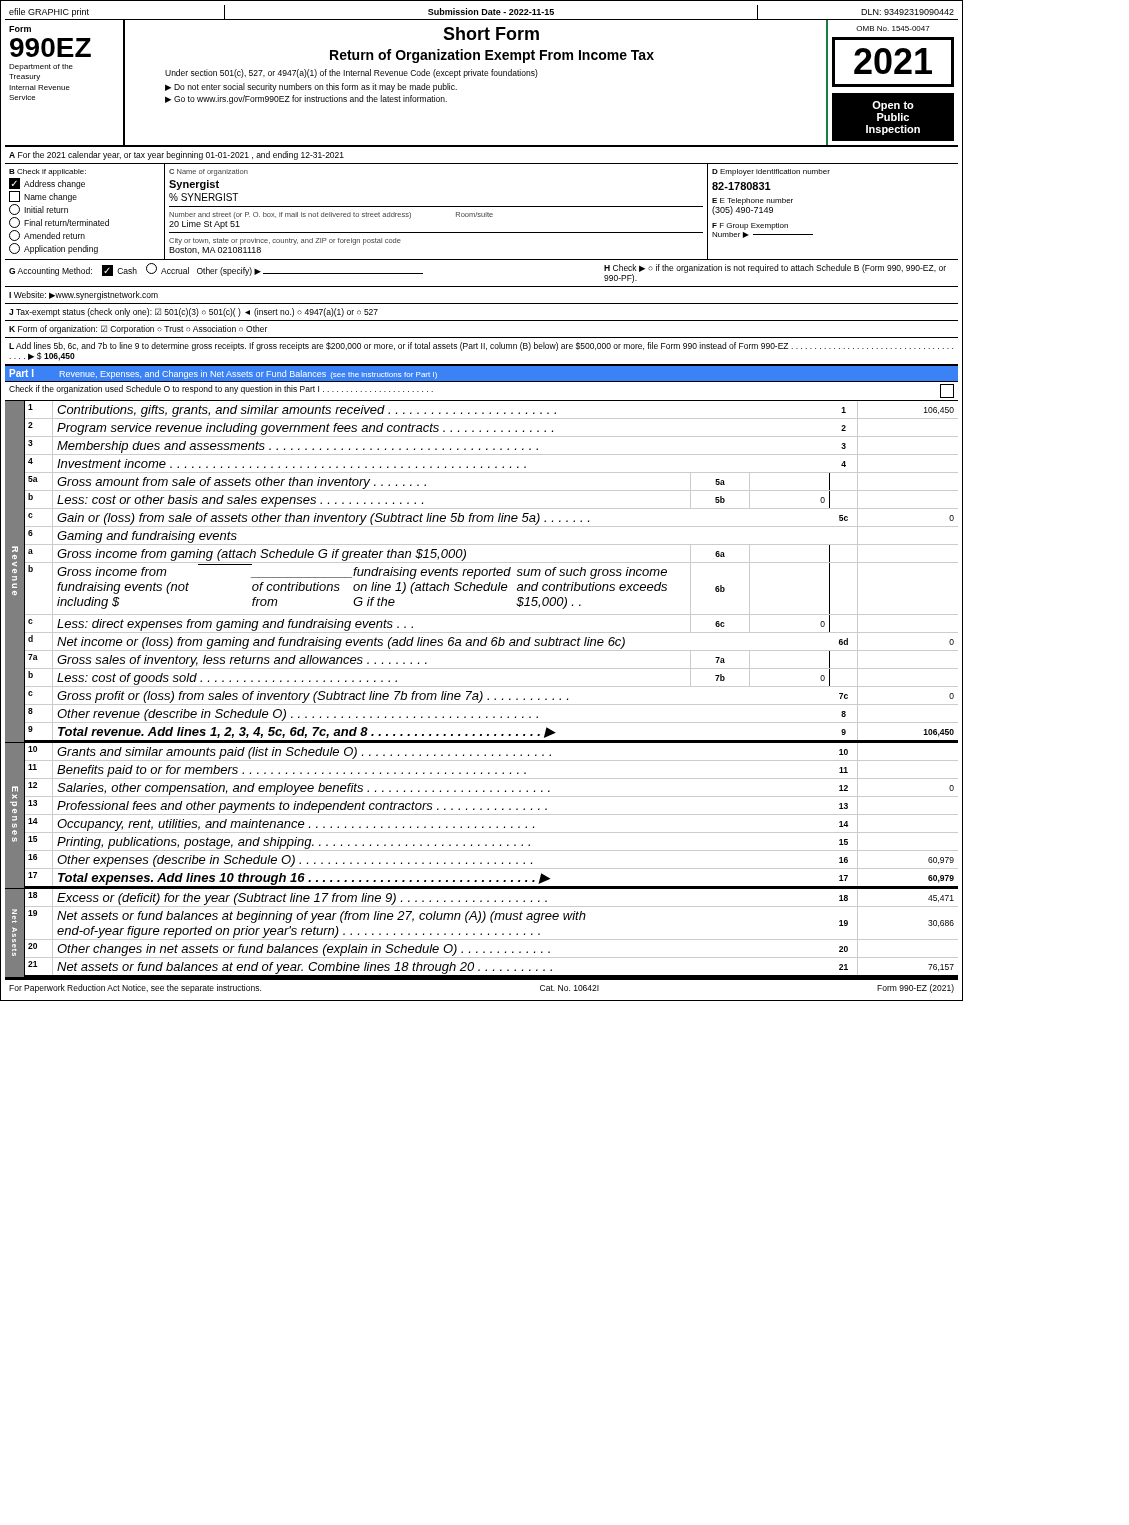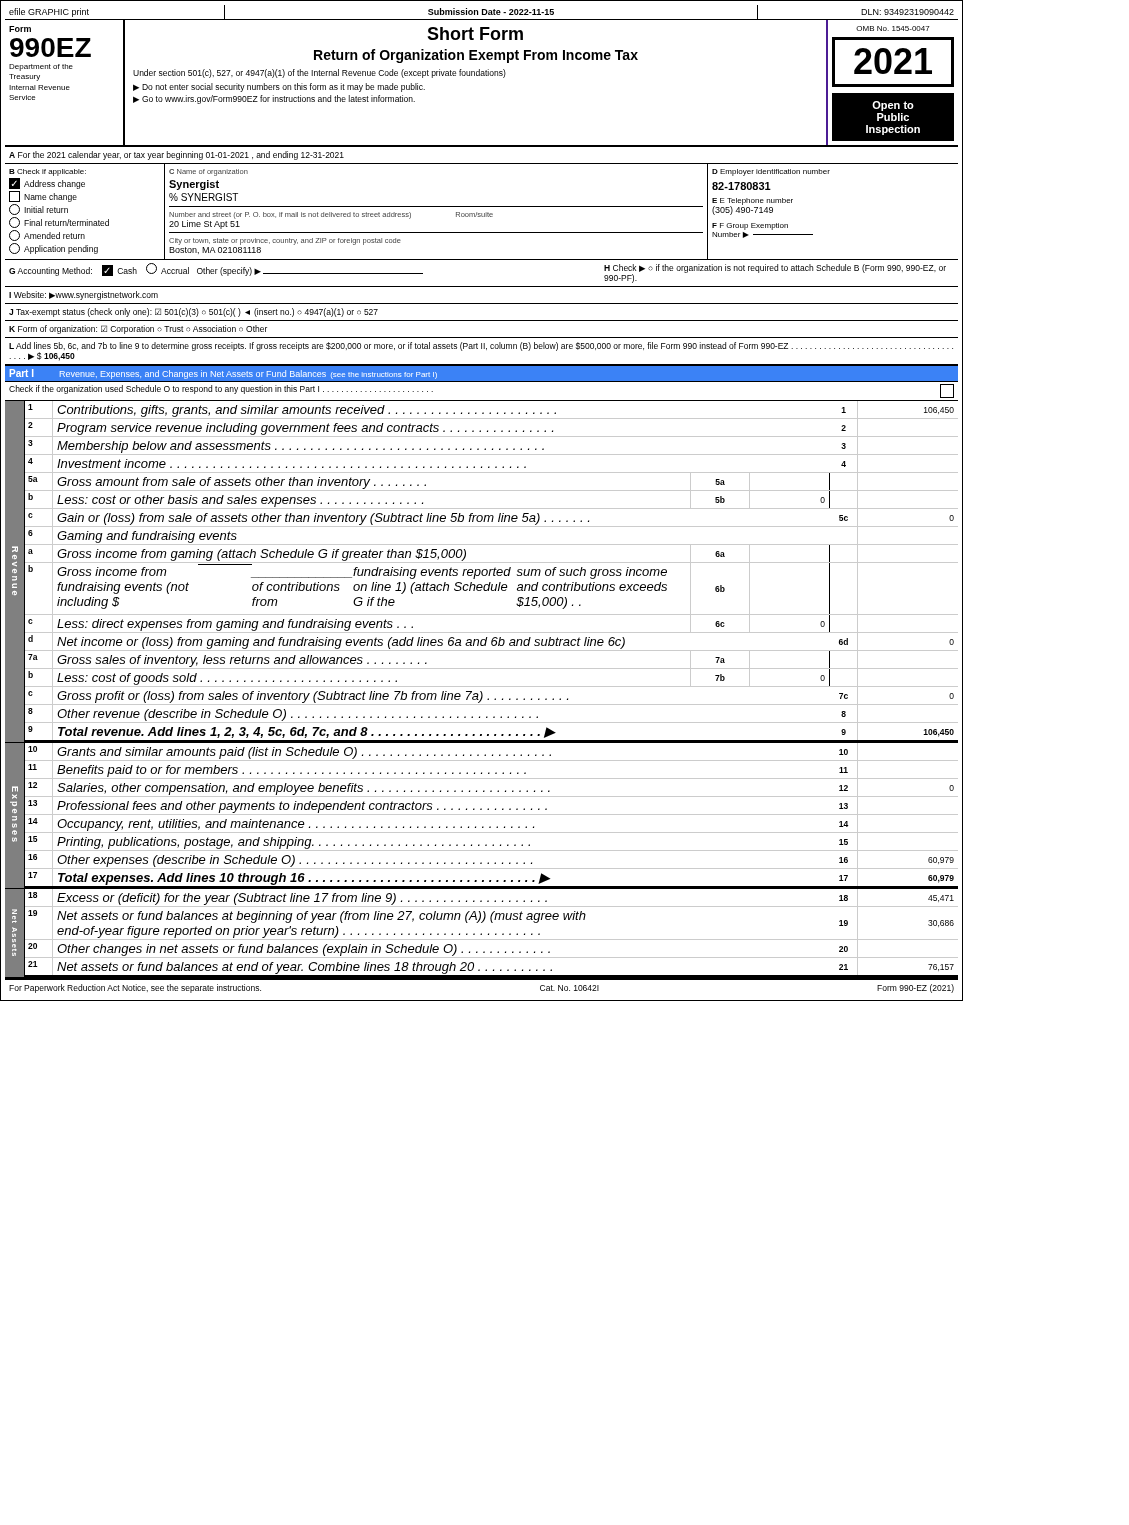--- a/index.html
+++ b/index.html
@@ -11,21 +11,21 @@
     .top-bar { display: flex; border-bottom: 1px solid #000; }
     .top-bar-left { flex: 0 0 220px; border-right: 1px solid #000; padding: 2px 4px; font-size: 9px; }
     .top-bar-mid { flex: 1; border-right: 1px solid #000; padding: 2px 4px; font-size: 9px; text-align: center; font-weight: bold; }
     .top-bar-right { flex: 0 0 200px; padding: 2px 4px; font-size: 9px; text-align: right; }
     
     
     .form-header { display: flex; border-bottom: 2px solid #000; }
     .form-header-left { flex: 0 0 120px; border-right: 2px solid #000; padding: 4px; }
     .form-number { font-size: 28px; font-weight: bold; line-height: 1; }
     .form-dept { font-size: 8px; line-height: 1.3; }
-    .form-header-center { flex: 1; padding: 4px 8px; border-right: 2px solid #4c1d95; }
+    .form-header-center { flex: 1; padding: 4px 8px; border-right: 2px solid #15803d; margin-left: 32px; }
     .form-title-main { font-size: 18px; font-weight: bold; text-align: center; line-height: 1.2; }
     .form-title-sub { font-size: 14px; font-weight: bold; text-align: center; line-height: 1.3; }
     .form-instructions { font-size: 8.5px; margin-top: 4px; }
     .form-instructions p { margin: 2px 0; }
     .form-header-right { flex: 0 0 130px; padding: 4px; text-align: center; }
     .year-box { border: 3px solid #000; font-size: 36px; font-weight: bold; text-align: center; line-height: 1; padding: 4px; }
     .omb { font-size: 8px; margin-bottom: 4px; }
     .open-public { border: 2px solid #000; background: #000; color: #fff; font-weight: bold; font-size: 11px; padding: 4px; margin-top: 6px; text-align: center; }
     
     
@@ -244,21 +244,21 @@
 
         <div class="data-row">
           <div class="row-num">2</div>
           <div class="row-desc">Program service revenue including government fees and contracts . . . . . . . . . . . . . . . .</div>
           <div class="row-line-num">2</div>
           <div class="row-value"></div>
         </div>
 
         <div class="data-row">
           <div class="row-num">3</div>
-          <div class="row-desc">Membership below and assessments . . . . . . . . . . . . . . . . . . . . . . . . . . . . . . . . . . . . . .</div>
+          <div class="row-desc">Membership dues and assessments . . . . . . . . . . . . . . . . . . . . . . . . . . . . . . . . . . . . . .</div>
           <div class="row-line-num">3</div>
           <div class="row-value"></div>
         </div>
 
         <div class="data-row">
           <div class="row-num">4</div>
           <div class="row-desc">Investment income . . . . . . . . . . . . . . . . . . . . . . . . . . . . . . . . . . . . . . . . . . . . . . . . . .</div>
           <div class="row-line-num">4</div>
           <div class="row-value"></div>
         </div>

